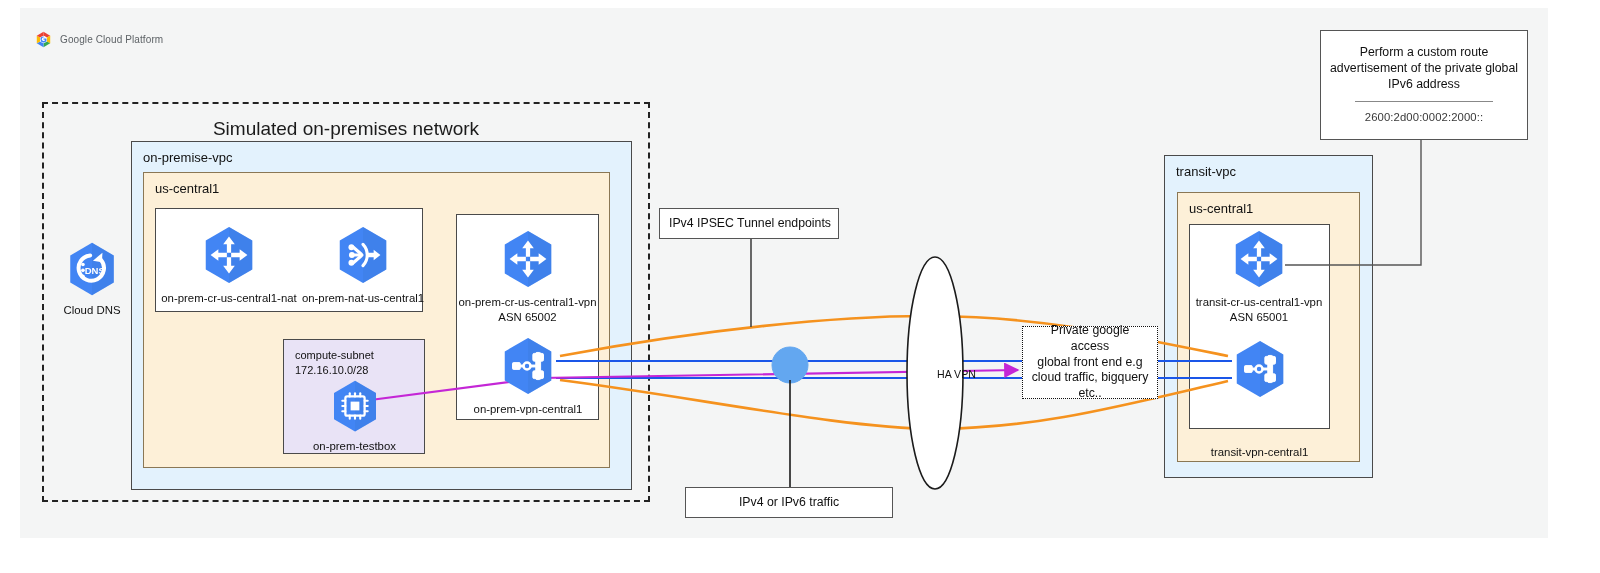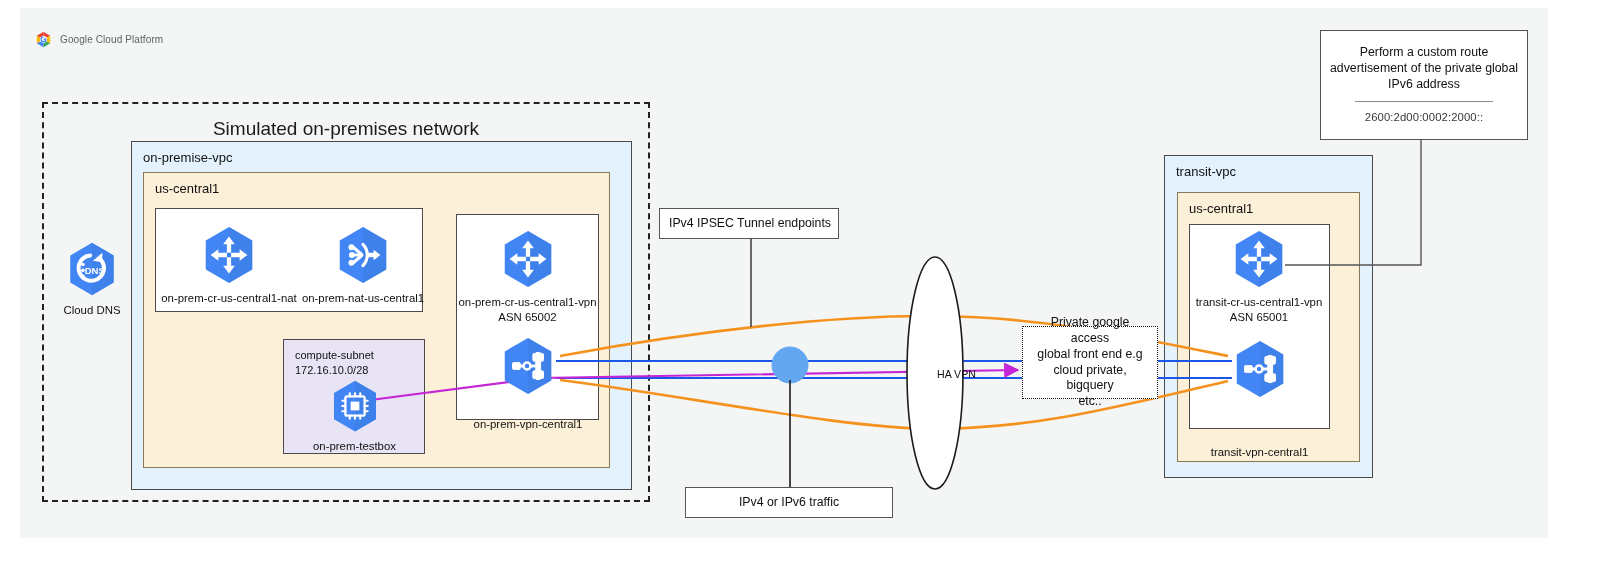--- a/index.html
+++ b/index.html
@@ -293,21 +293,21 @@
         <path d="M13 32 L21 26 L21 29.8 L29.8 29.8 L29.8 34.2 L21 34.2 L21 38 Z"></path>
         <path d="M51 32 L43 38 L43 34.2 L34.2 34.2 L34.2 29.8 L43 29.8 L43 26 Z"></path>
       </g>
     </svg>
     <div class="node-caption">
       <span>on-prem-cr-us-central1-vpn</span><br>
       <span>ASN 65002</span>
     </div>
   </div>
 
-  <div class="node" style="left:474px; top:335px; width:108px;gap:15px;">
+  <div class="node" style="left:474px; top:335px; width:108px;">
     <svg class="node-icon" width="62" height="62" viewBox="0 0 64 64">
       <path d="M32 3 L56 17 L56 47 L32 61 L8 47 L8 17 Z" fill="#4285f4"></path>
       <path d="M32 3 L56 17 L56 47 L32 61 Z" fill="#3b7de0" opacity=".45"></path>
       <g fill="#ffffff" stroke="#ffffff">
         <rect x="16" y="28.5" width="8" height="7" rx="1"></rect>
         <circle cx="31" cy="32" r="3.6" fill="none" stroke-width="2.6"></circle>
         <rect x="23.5" y="31" width="4" height="2"></rect>
         <rect x="34.5" y="31" width="7" height="2"></rect>
         <rect x="40" y="18" width="5" height="28" rx="1.2"></rect>
         <rect x="37" y="19" width="11" height="8" rx="1.4"></rect>
@@ -385,21 +385,21 @@
     <span>IPv4 or IPv6 traffic</span>
   </div>
 
   <div class="ha-vpn-label" style="left:913px; top:368px;">
     <span>HA VPN</span>
   </div>
 
   <div class="callout callout-dotted" style="left:1022px; top:326px; width:136px; height:73px;">
     <span>Private google access</span>
     <span>global front end e.g</span>
-    <span>cloud private, bigquery</span>
+    <span>cloud traffic, bigquery</span>
     <span>etc..</span>
   </div>
 
   <div class="callout" style="left:1320px; top:30px; width:208px; height:110px;">
     <span>Perform a custom route</span>
     <span>advertisement of the private global</span>
     <span>IPv6 address</span>
     <hr>
     <span class="addr">2600:2d00:0002:2000::</span>
   </div>

